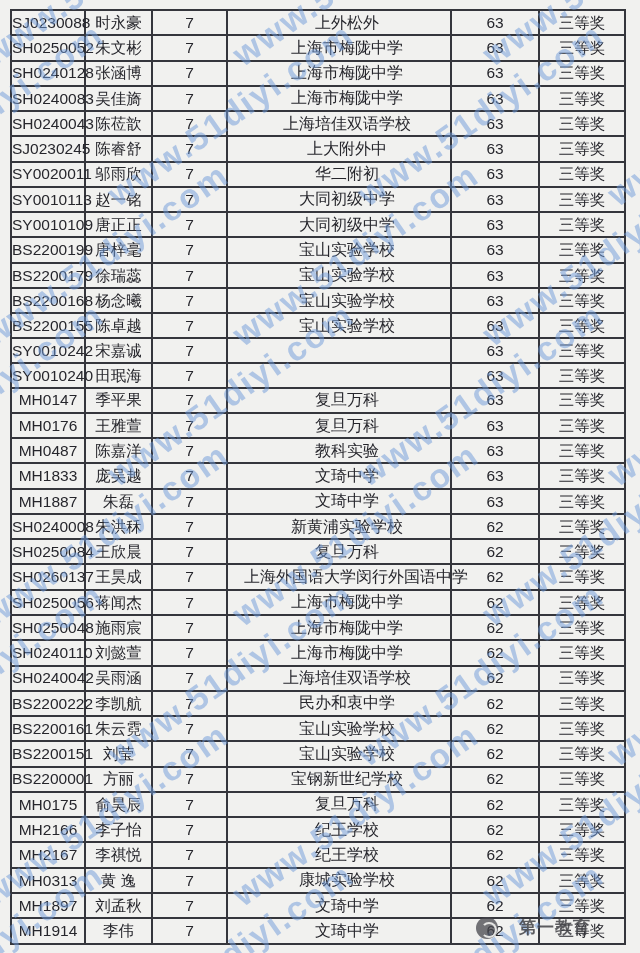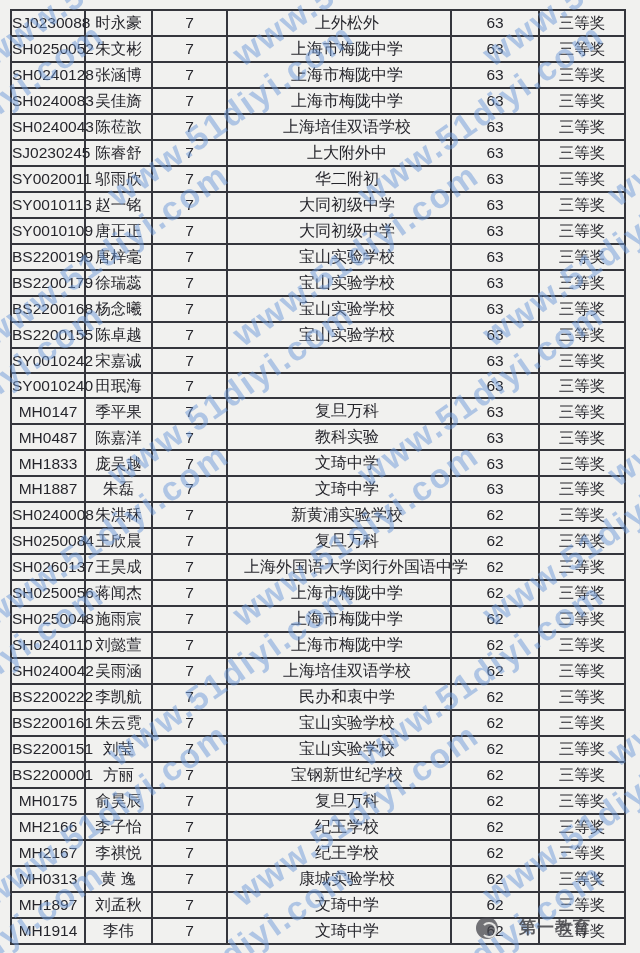--- a/index.html
+++ b/index.html
@@ -192,20 +192,28 @@
           <td>SY0010240</td>
           <td>田珉海</td>
           <td>7</td>
           <td class="school"></td>
           <td>63</td>
           <td>三等奖</td>
         </tr>
         <tr>
           <td>MH0147</td>
           <td>季平果</td>
+          <td>7</td>
+          <td class="school">复旦万科</td>
+          <td>63</td>
+          <td>三等奖</td>
+        </tr>
+        <tr>
+          <td>MH0176</td>
+          <td>王雅萱</td>
           <td>7</td>
           <td class="school">复旦万科</td>
           <td>63</td>
           <td>三等奖</td>
         </tr>
         <tr>
           <td>MH0487</td>
           <td>陈嘉洋</td>
           <td>7</td>
           <td class="school">教科实验</td>

